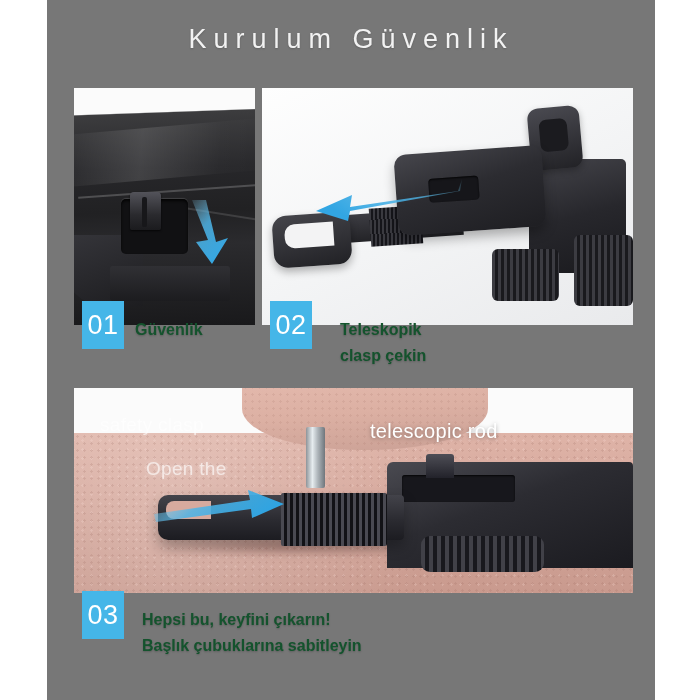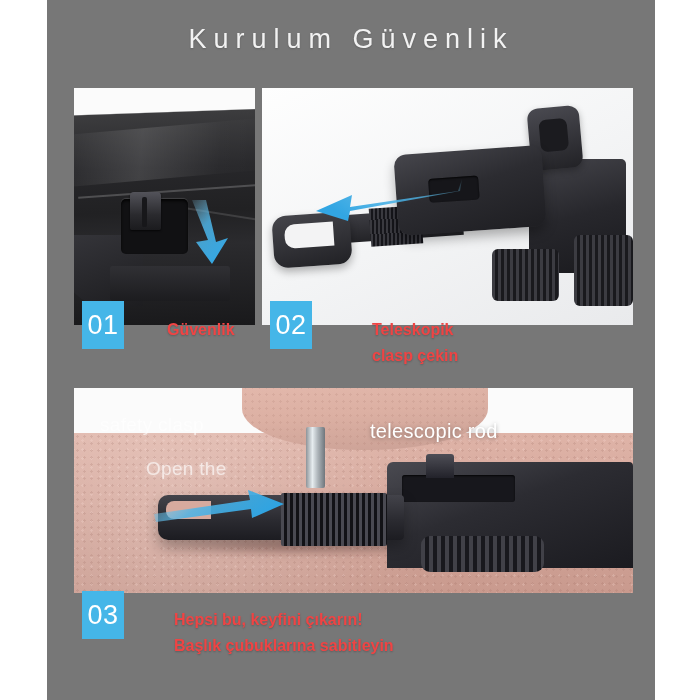--- a/index.html
+++ b/index.html
@@ -281,27 +281,26 @@
     line-height: 48px;
     text-align: center;
     letter-spacing: .5px;
   }
   .badge-1 { left: 82px;  top: 301px; }
   .badge-2 { left: 270px; top: 301px; }
   .badge-3 { left: 82px;  top: 591px; }
 
   .caption {
     position: absolute;
-    color: #ef4444;
+    color: #14532d;
     font-size: 16px;
     font-weight: 700;
     line-height: 26px;
     text-shadow: 0 1px 2px rgba(0,0,0,.22);
     white-space: nowrap;
-    margin-left: 32px;
   }
   .caption-1 { left: 135px; top: 317px; }
   .caption-2 { left: 340px; top: 317px; }
   .caption-3 { left: 142px; top: 607px; }
   .caption .line { display: block; }
 </style>
 </head>
 <body>
 
 <div id="page">

